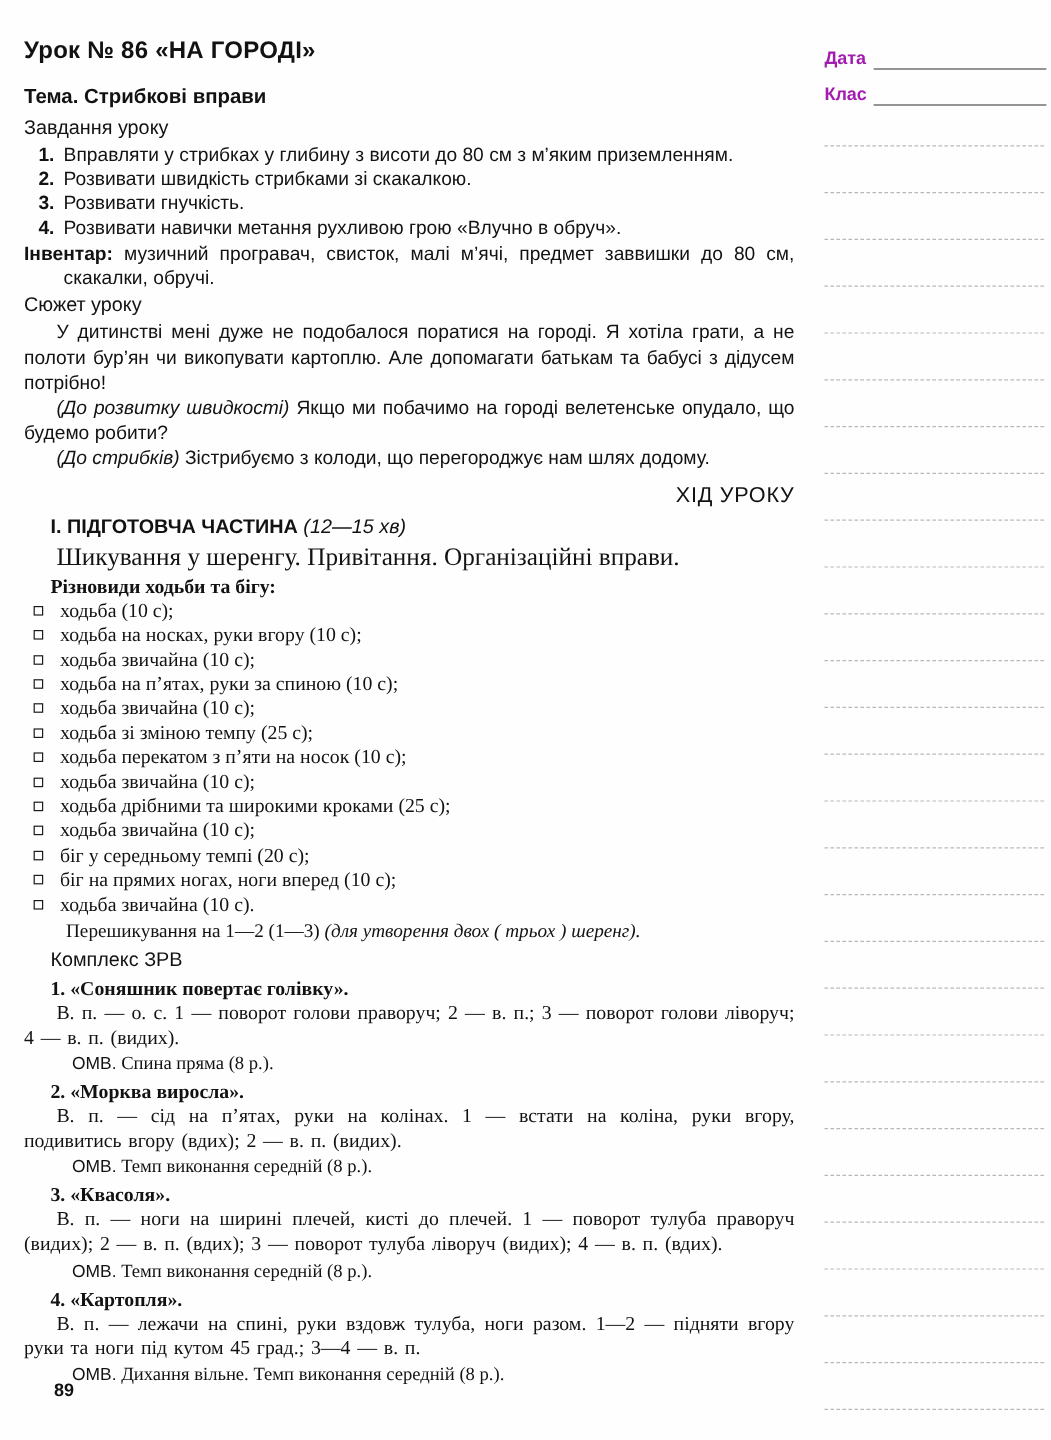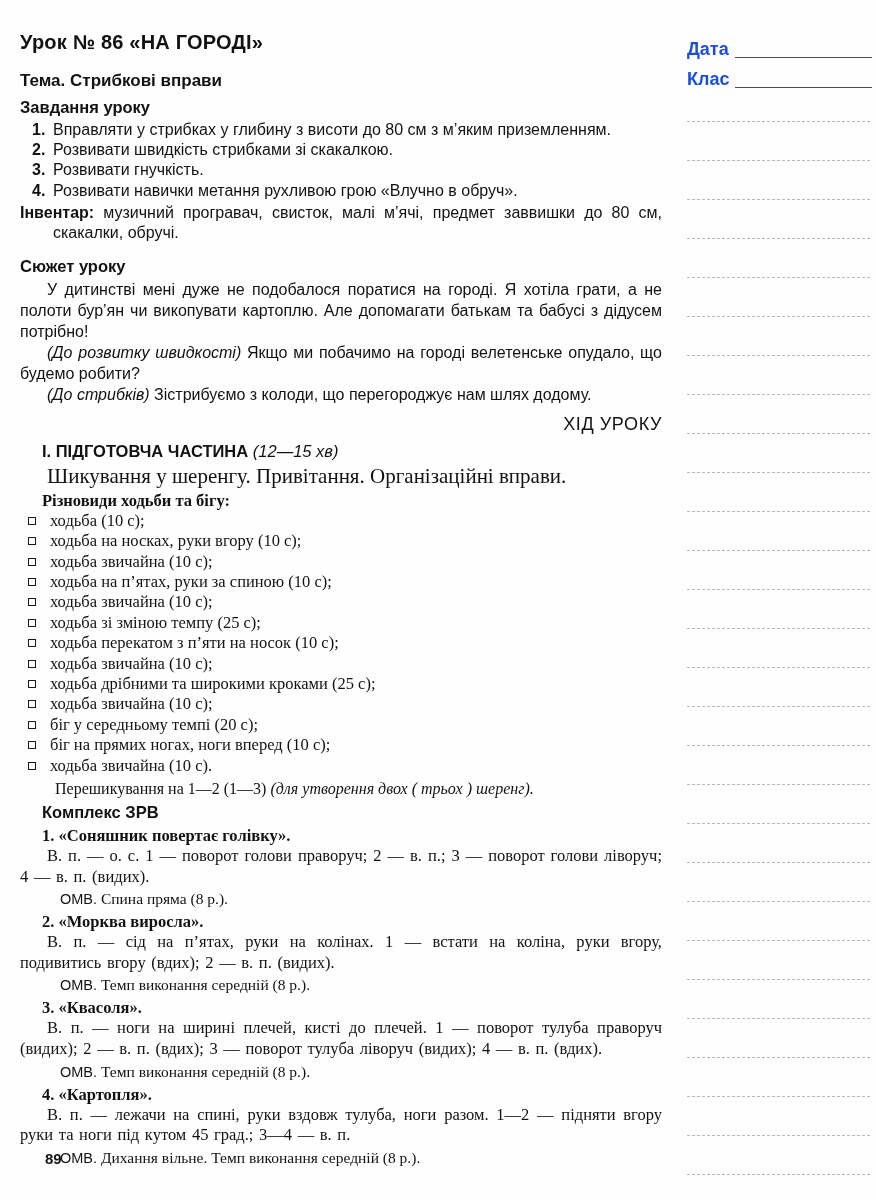--- a/index.html
+++ b/index.html
@@ -5,24 +5,24 @@
   html,body{margin:0;padding:0}
   body{
     width:876px;height:1200px;position:relative;overflow:hidden;
     background:#fefefe;color:#121212;
     font-family:"Liberation Sans",sans-serif;
   }
   
   .content{position:absolute;left:20px;top:30px;width:642px}
   .title{font-size:20px;line-height:24px;font-weight:700;margin:0 0 16px;letter-spacing:.2px}
   .theme{font-size:17px;line-height:22px;font-weight:700;margin:0 0 5px}
-  .sans-head{font-size:16.5px;line-height:21px;font-weight:700;margin:0 0 2px}
+  .sans-head{font-size:16.5px;line-height:21px;font-weight:400;margin:0 0 2px}
   .task{display:flex;font-size:16px;line-height:20.2px}
   .task-num{font-weight:700;flex:none;width:21px;margin-left:12px}
-  .inventory{font-size:16px;line-height:20.5px;margin:2px 0 12px;padding-left:33px;text-indent:-33px;text-align:justify}
+  .inventory{font-size:16px;line-height:20.5px;margin:2px 0 0;padding-left:33px;text-indent:-33px;text-align:justify}
   .para{font-size:16px;line-height:21px;margin:0;text-indent:27px;text-align:justify}
   .course-heading{font-size:18px;line-height:22px;font-weight:400;text-align:right;margin:8px 0 6px;letter-spacing:.6px}
   .part-heading{font-size:16.5px;line-height:21px;font-weight:700;margin:0;padding-left:22px}
   .ph-dur{font-weight:400;font-style:italic}
   .serif{font-family:"Liberation Serif",serif;font-size:21px;line-height:21px;margin:0}
   .indent{text-indent:27px}
   .mt4{margin-top:4px}
   .serif-bold-head{font-family:"Liberation Serif",serif;font-size:16.5px;line-height:21px;font-weight:700;margin:3px 0 0;padding-left:22px}
   .walk-list{list-style:none;margin:0;padding:0}
   .walk-list li{font-family:"Liberation Serif",serif;font-size:16.5px;line-height:20.4px;padding-left:30px;position:relative}
@@ -31,21 +31,21 @@
   .complex{margin:3px 0 0;padding-left:22px}
   .ex-title{font-family:"Liberation Serif",serif;font-size:16.5px;line-height:21px;font-weight:700;margin:6px 0 0;padding-left:22px}
   .ex-title:first-of-type{margin-top:2px}
   .ex-desc{font-family:"Liberation Serif",serif;font-size:16.5px;line-height:20.6px;margin:0;text-indent:27px;text-align:justify;word-spacing:1.5px}
   .ex-omv{font-family:"Liberation Serif",serif;font-size:15.5px;line-height:20px;margin:2px 0 0;padding-left:40px}
   .omv-label{font-family:"Liberation Sans",sans-serif;font-weight:400;font-size:14.5px}
   .page-number{position:absolute;left:45px;top:1150px;font-size:15px;font-weight:700}
   
   .sidebar{position:absolute;left:687px;top:36px;width:185px}
   .field-row{display:flex;align-items:flex-end;height:22px;margin-bottom:8px}
-  .field-label{font-size:18px;font-weight:600;color:#1d4ed8;line-height:18px}
+  .field-label{font-size:15px;font-weight:600;color:#a21caf;line-height:18px}
   .field-line{flex:1;border-bottom:1.4px solid #4f4f4f;margin-left:6px;height:18px}
   .note-lines{position:absolute;left:687px;top:83px;width:183px}
   .note-line{height:38px;border-bottom:1px dashed #b9b9b9}
 </style>
 </head>
 <body>
 
 <div class="content">
 
   <h1 class="title">Урок № 86 «НА ГОРОДІ»</h1>

